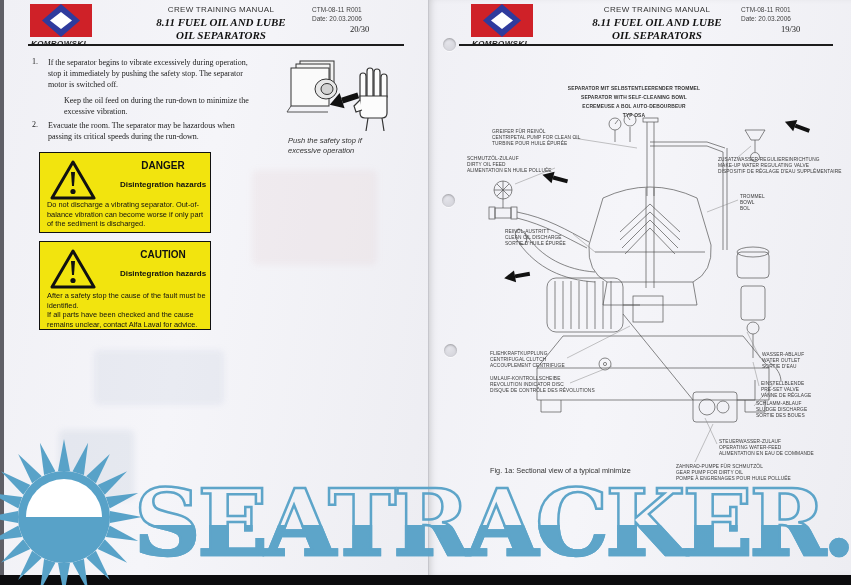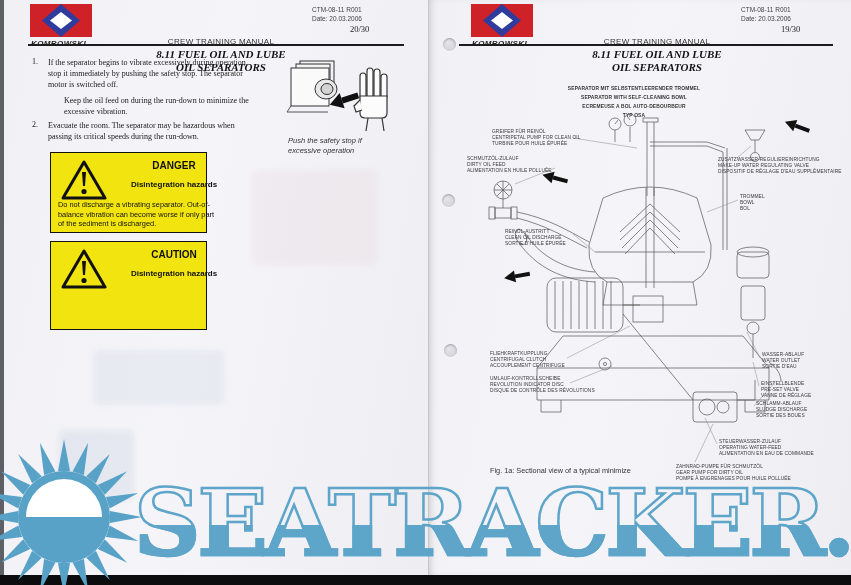--- a/index.html
+++ b/index.html
@@ -12,33 +12,33 @@
   #page-right{left:428px;width:423px;border-left:1px solid #c6c6cc;
               box-shadow:inset 5px 0 9px -5px rgba(0,0,0,.22);}
   .scan-strip{position:absolute;left:0;top:0;width:4px;height:575px;background:#5f5f66;}
   .scan-bottom{position:absolute;left:0;top:575px;width:851px;height:10px;background:#0c0c0e;}
 
   
   .logo{position:absolute;width:62px;height:33px;}
   .logo svg{display:block;}
   .brand{position:absolute;font:italic bold 8px "Liberation Sans",sans-serif;color:#222;letter-spacing:.4px;}
   .hdr-center{position:absolute;width:170px;text-align:center;}
-  .hdr-manual{font:8px "Liberation Sans",sans-serif;color:#333;letter-spacing:.3px;margin-top:32px;}
+  .hdr-manual{font:8px "Liberation Sans",sans-serif;color:#333;letter-spacing:.3px;}
   .hdr-title{font:italic bold 11px "Liberation Serif",serif;color:#111;white-space:pre-line;line-height:12.5px;margin-top:2px;}
   .hdr-info{position:absolute;font:6.5px "Liberation Sans",sans-serif;color:#444;line-height:8.5px;}
   .hdr-page{position:absolute;font:8.5px "Liberation Serif",serif;color:#222;}
   .hr{position:absolute;height:1.5px;background:#1c1c1c;}
 
   
   .pre{white-space:pre-line;}
   .li-num{position:absolute;font:8px "Liberation Serif",serif;color:#1a1a1a;}
   .li-text{position:absolute;font:8px "Liberation Serif",serif;color:#1a1a1a;line-height:11px;}
   .ill-caption{position:absolute;font:italic 7.5px "Liberation Sans",sans-serif;color:#333;line-height:9.5px;}
 
-  .warnbox{position:absolute;left:46px;width:157px;background:#f2e40e;border:1.6px solid #111;box-sizing:border-box;}
+  .warnbox{position:absolute;left:35px;width:172px;background:#f2e40e;border:1.6px solid #111;box-sizing:border-box;}
   .warnbox .tri{position:absolute;left:10px;top:7px;}
   .warn-title{position:absolute;left:60px;top:7px;width:126px;text-align:center;
               font:bold 10px "Liberation Sans",sans-serif;color:#111;}
   .warn-sub{position:absolute;left:60px;top:27px;width:126px;text-align:center;
             font:bold 8px "Liberation Sans",sans-serif;color:#111;}
   .warn-body{position:absolute;left:7px;width:183px;font:7.4px "Liberation Sans",sans-serif;
              color:#111;line-height:9.6px;}
 
   
   .hole{position:absolute;width:13px;height:13px;border-radius:50%;
@@ -148,20 +148,24 @@
     <div class="warnbox" style="top:241px;height:89px;">
       <div class="tri">
         <svg width="46" height="40" viewBox="0 0 46 40">
           <polygon points="23,2 44,38 2,38" fill="none" stroke="#111" stroke-width="3" stroke-linejoin="round"></polygon>
           <polygon points="21,12 25,12 24,26 22,26" fill="#111"></polygon>
           <circle cx="23" cy="31.5" r="2.6" fill="#111"></circle>
         </svg>
       </div>
       <div class="warn-title">CAUTION</div>
       <div class="warn-sub">Disintegration hazards</div>
+      <div class="warn-body pre" style="top:49px;">After a safety stop the cause of the fault must be
+identified.
+If all parts have been checked and the cause
+remains unclear, contact Alfa Laval for advice.</div>
     </div>
 
     <div class="ghost" style="left:90px;top:350px;width:130px;height:55px;background:rgba(125,145,185,.10);"></div>
     <div class="ghost" style="left:55px;top:430px;width:75px;height:70px;background:rgba(125,145,185,.12);"></div>
     <div class="ghost" style="left:248px;top:170px;width:125px;height:95px;background:rgba(195,125,125,.07);"></div>
   </div>
 
   <div class="page" id="page-right">
 
     <div class="hole" style="left:14px;top:38px;"></div>

